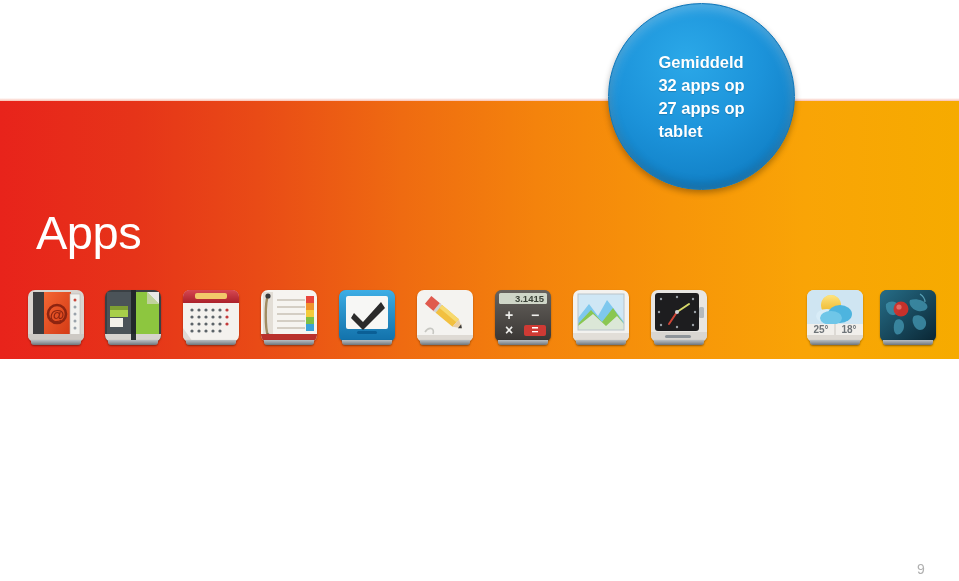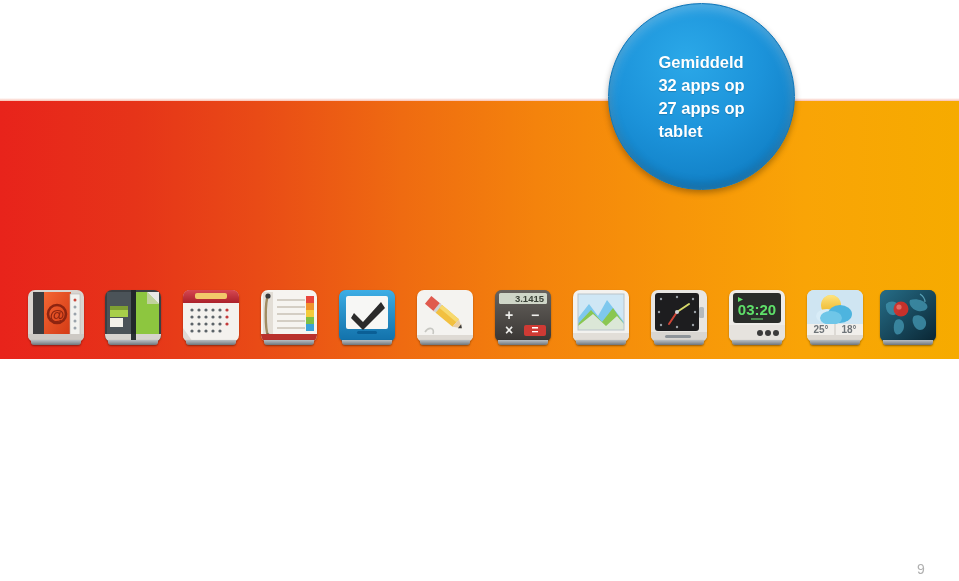--- a/index.html
+++ b/index.html
@@ -145,20 +145,21 @@
   }
 </style>
 </head>
 <body>
 
 <div id="slide">
 
   <div id="band-top-fade"></div>
   <div id="band"></div>
 
+  <div id="title">Apps</div>
 
   <div id="circle">
     <div id="circle-text">
       <div>Gemiddeld</div>
       <div>32 apps op</div>
       <div>27 apps op</div>
       <div>tablet</div>
     </div>
   </div>
 
@@ -381,38 +382,20 @@
           <line x1="26" y1="22" x2="18" y2="34" stroke="#cf4536" stroke-width="2" stroke-linecap="round"></line>
           <circle cx="26" cy="22" r="2" fill="#cfd2d4"></circle>
           <rect x="48" y="17" width="5" height="11" rx="1.5" fill="#b5babd"></rect>
           <rect x="0" y="42" width="56" height="10" fill="#d9d6d1"></rect>
           <rect x="14" y="45" width="26" height="3" rx="1.5" fill="#8e9499"></rect>
         </svg>
       </div>
       <div class="icon-base"></div>
     </div>
 
-    <div class="app-icon" style="left:701px;">
-      <div class="icon-body">
-        <svg class="icon-svg" viewBox="0 0 56 52">
-          <rect x="0" y="0" width="56" height="52" rx="4" fill="#eeece8"></rect>
-          <rect x="4" y="3" width="48" height="30" rx="3" fill="#2a2d2a"></rect>
-          <text x="28" y="25" font-size="15" font-weight="bold" fill="#5fe06a" text-anchor="middle" font-family="Liberation Sans, sans-serif">03:20</text>
-          <path d="M9 7 L14 9.5 L9 12 Z" fill="#5fe06a"></path>
-          <rect x="22" y="28" width="12" height="2" fill="#4a8c4e"></rect>
-          <rect x="0" y="35" width="56" height="17" fill="#e6e3de"></rect>
-          <g fill="#3b3b3b">
-            <circle cx="31" cy="43" r="3"></circle>
-              <circle cx="39" cy="43" r="3"></circle>
-              <circle cx="47" cy="43" r="3"></circle>
-          </g>
-        </svg>
-      </div>
-      <div class="icon-base"></div>
-    </div>
 
     <div class="app-icon" style="left:779px;">
       <div class="icon-body">
         <svg class="icon-svg" viewBox="0 0 56 52">
           <rect x="0" y="0" width="56" height="52" rx="4" fill="#eceae6"></rect>
           <rect x="0" y="0" width="56" height="36" fill="#cfe5f2"></rect>
           <circle cx="24" cy="15" r="10" fill="#f6cf3f"></circle>
           <circle cx="24" cy="15" r="10" fill="url(#sg)"></circle>
           <defs>
               <linearGradient id="sg" x1="0" y1="0" x2="0" y2="1">

